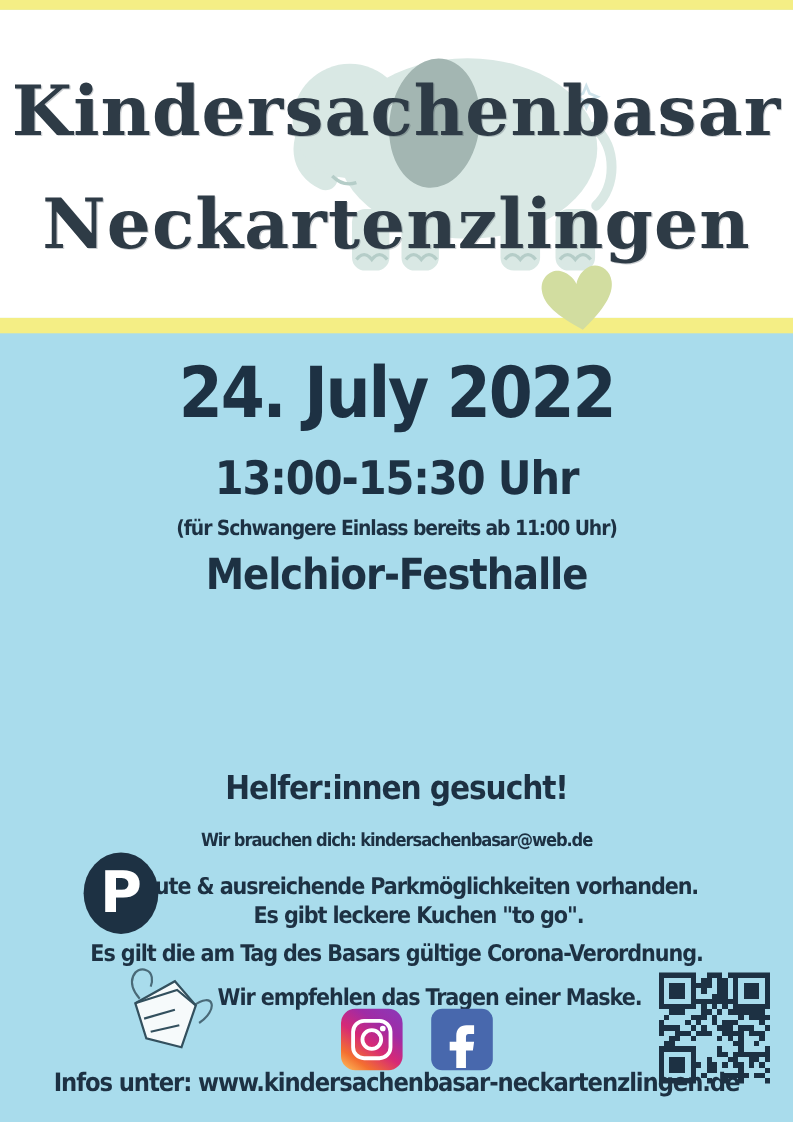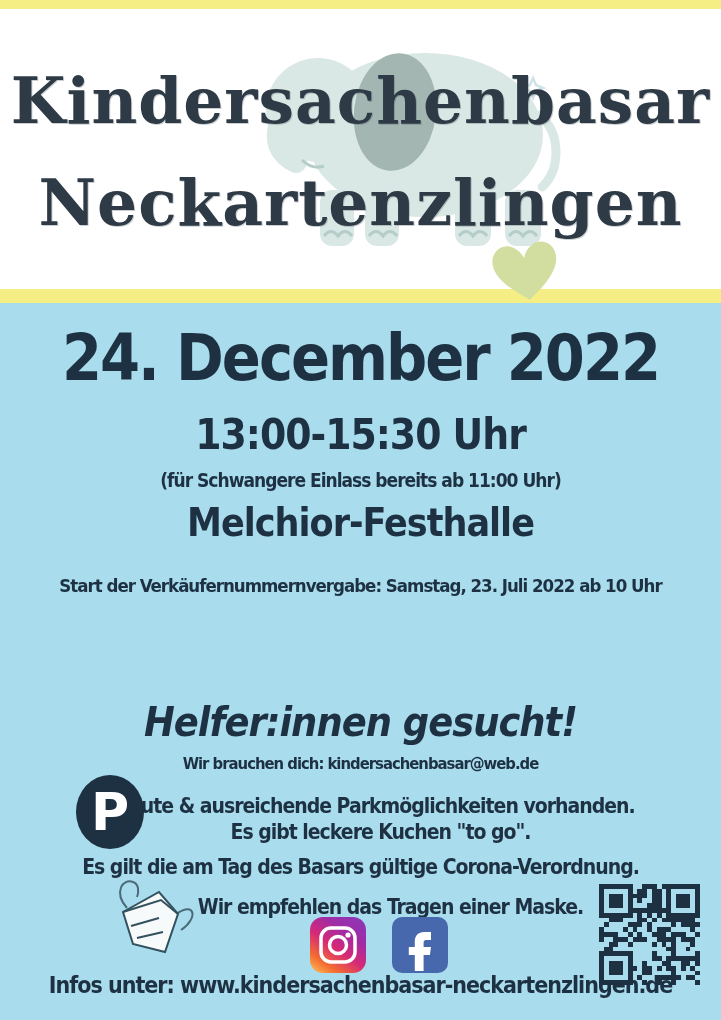--- a/index.html
+++ b/index.html
@@ -18,21 +18,21 @@
     font-family:"DejaVu Serif","Liberation Serif",serif;
     font-weight:bold;color:#2e3b46;font-size:63px;letter-spacing:1px;
     text-shadow:1px 1px 0 rgba(46,59,70,.25);
     z-index:3;
   }
   .date-line{font-size:64px;letter-spacing:-2px;line-height:1;}
   .time-line{font-size:42px;line-height:1;}
   .small-note{font-size:19px;}
   .venue-line{font-size:39px;line-height:1;}
   .sched{font-size:18.5px;line-height:28px;}
-  .helpers{font-size:41px;line-height:1;font-style:italic;}
+  .helpers{font-size:30px;line-height:1;}
   .contact{font-size:16.5px;}
   .mid{font-size:21px;line-height:26px;}
   .infos{font-size:23px;}
   .p-circle{
     left:76px;top:775px;width:68px;height:74px;border-radius:50%;
     background:#1d3143;color:#ffffff;display:flex;align-items:center;justify-content:center;
     font-weight:bold;font-size:52px;font-family:"DejaVu Sans",sans-serif;z-index:2;
   }
   .social{width:56px;height:56px;top:917px;display:flex;align-items:center;justify-content:center;}
   .insta{
@@ -73,27 +73,26 @@
 
 <svg class="abs" style="left:490px;top:240px;z-index:2;transform:rotate(-8deg);" width="72" height="64" viewBox="0 0 72 64">
   <path d="M36,60 C14,44 4,32 4,20 C4,8 14,2 22,4 C29,6 34,12 36,18 C38,12 43,6 50,4 C58,2 68,8 68,20 C68,32 58,44 36,60 Z" fill="#d2dda0"></path>
 </svg>
 
 <div class="abs txt title" style="top:64px;">Kindersachenbasar</div>
 <div class="abs txt title" style="top:166px;">Neckartenzlingen</div>
 
 <div class="abs band stripe" style="top:289px;height:14px;z-index:1;"></div>
 
-<div class="abs txt cond date-line" style="top:326px;">24. December 2022</div>
+<div class="abs txt cond date-line" style="top:326px;">24. July 2022</div>
 <div class="abs txt cond time-line" style="top:414px;">13:00-15:30 Uhr</div>
 <div class="abs txt cond small-note" style="top:469px;">(für Schwangere Einlass bereits ab 11:00 Uhr)</div>
 <div class="abs txt cond venue-line" style="top:503px;">Melchior-Festhalle</div>
 
 <div class="abs txt cond sched" style="top:572px;">
-  <div>Start der Verkäufernummernvergabe: Samstag, 23. Juli 2022 ab 10 Uhr</div>
 </div>
 
 <div class="abs txt cond helpers" style="top:702px;">Helfer:innen gesucht!</div>
 <div class="abs txt cond contact" style="top:754px;">Wir brauchen dich: kindersachenbasar@web.de</div>
 
 <div class="abs p-circle">
   <span>P</span>
 </div>
 <div class="abs txt cond mid" style="top:793px;left:40px;">Gute &amp; ausreichende Parkmöglichkeiten vorhanden.</div>
 <div class="abs txt cond mid" style="top:819px;left:40px;">Es gibt leckere Kuchen "to go".</div>

